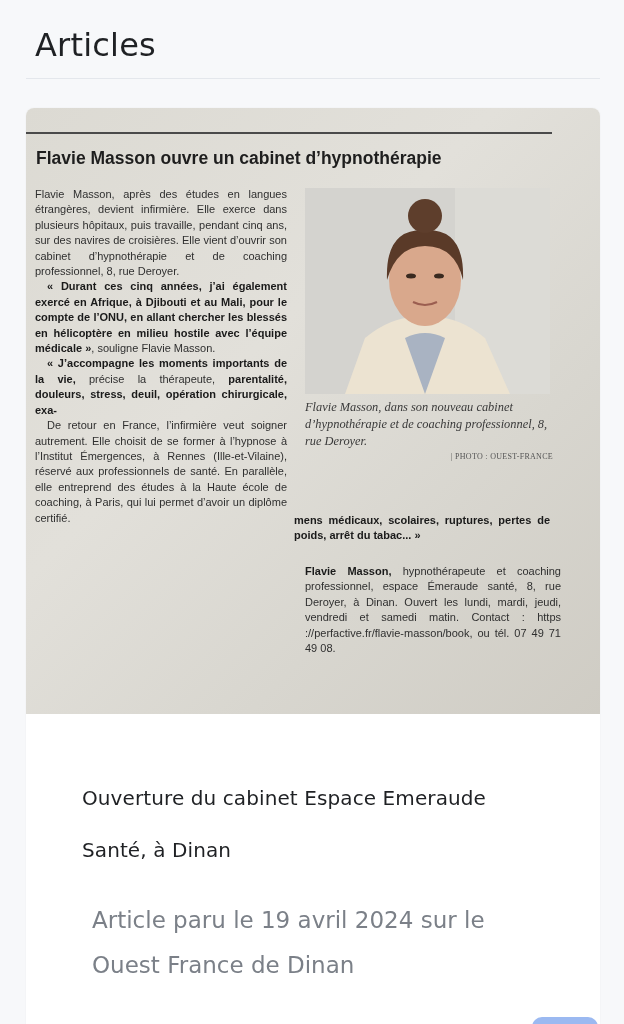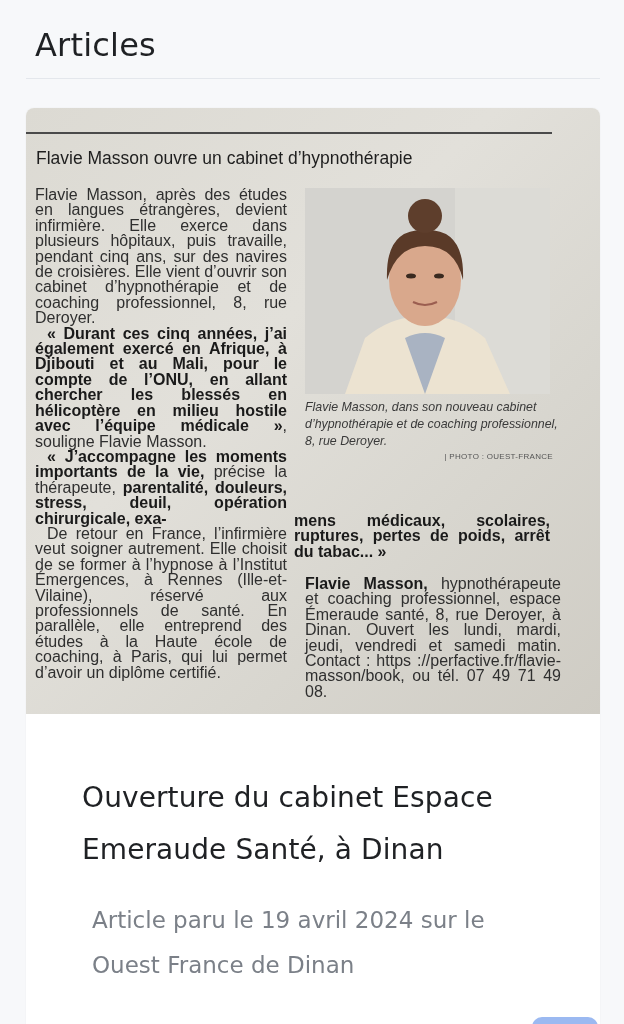--- a/index.html
+++ b/index.html
@@ -2,33 +2,33 @@
 <html><head>
 <meta charset="utf-8">
 <style>
   html, body { margin:0; padding:0; }
   body { width:624px; height:1024px; overflow:hidden; background:#f7f8fa; font-family:"DejaVu Sans", sans-serif; position:relative; }
   .page-title { position:absolute; left:27px; top:18px; font-size:32px; font-weight:500; color:#1f2124; letter-spacing:0.2px; margin:8px; }
   .divider { position:absolute; left:26px; top:78px; width:574px; height:1px; background:#e4e7ec; }
   .card { position:absolute; left:26px; top:108px; width:574px; height:940px; background:#ffffff; border-radius:8px; overflow:hidden; box-shadow:0 0 2px rgba(0,0,0,0.05); }
   .clip { position:absolute; left:0; top:0; width:574px; height:606px; background:linear-gradient(135deg,#dcdad3 0%,#e2e0da 40%,#d8d6cf 70%,#cfccc4 100%); overflow:hidden; }
   .clip-rule { position:absolute; left:0; top:24px; width:526px; height:2px; background:#4a4a4a; }
-  .headline { position:absolute; left:10px; top:40px; font-family:"Liberation Sans", sans-serif; font-weight:normal; font-size:17.5px; color:#1e1e1e; white-space:nowrap; margin:0; }
-  .col { position:absolute; font-family:"Liberation Sans", sans-serif; font-size:16px; line-height:15.4px; color:#2f2f2f; text-align:justify; }
+  .headline { position:absolute; left:10px; top:40px; font-family:"Liberation Sans", sans-serif; font-weight:bold; font-size:17.5px; color:#1e1e1e; white-space:nowrap; margin:0; }
+  .col { position:absolute; font-family:"Liberation Sans", sans-serif; font-size:11px; line-height:15.4px; color:#2f2f2f; text-align:justify; }
   .col p { margin:0; }
   .col .indent { text-indent:12px; }
   .col b { color:#1a1a1a; }
   .col-left { left:9px; top:79px; width:252px; }
   .col-right { left:268px; top:405px; width:256px; }
-  .col-right2 { left:279px; top:456px; width:256px;margin-top:12px; }
+  .col-right2 { left:279px; top:456px; width:256px; }
   .photo { position:absolute; left:279px; top:80px; width:245px; height:206px; background:linear-gradient(180deg,#cfcfcc 0%,#d9d8d4 60%,#cfcdc7 100%); overflow:hidden; }
-  .caption { position:absolute; left:279px; top:291px; width:258px; font-family:Liberation Sans, sans-serif; font-style:italic; font-size:12.4px; line-height:17px; color:#3a3a3a; }
+  .caption { position:absolute; left:279px; top:291px; width:258px; font-family:Liberation Serif, serif; font-style:italic; font-size:12.4px; line-height:17px; color:#3a3a3a; }
   .credit { position:absolute; right:10px; top:49px; font-style:normal; font-size:8px; letter-spacing:0.3px; color:#555; }
   .info { position:absolute; left:56px; top:664px; width:470px; }
-  .info-title { font-size:28px; line-height:52px; color:#1f2124; font-weight:normal; margin:0; letter-spacing:0.1px; }
+  .info-title { font-size:20px; line-height:52px; color:#1f2124; font-weight:normal; margin:0; letter-spacing:0.1px; }
   .info-sub { margin-top:22px; font-size:23px; line-height:45px; color:#7b8088;margin-left:10px; }
   .fab { position:absolute; left:532px; top:1017px; width:66px; height:20px; background:#9bb9f1; border-radius:10px; }
 </style>
 </head>
 <body>
 
 <h1 class="page-title">Articles</h1>
 <div class="divider"></div>
 
 <div class="card">

